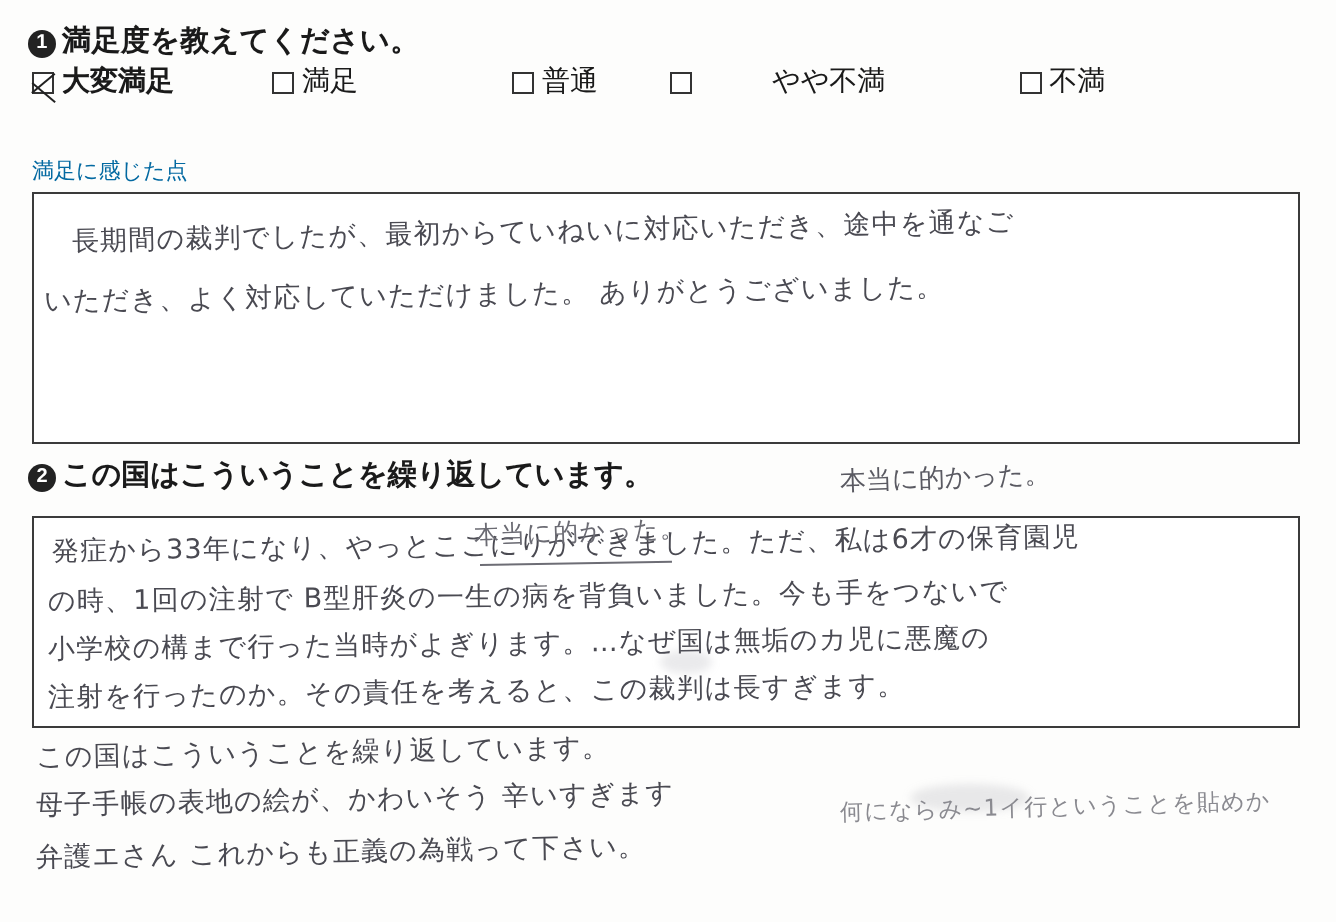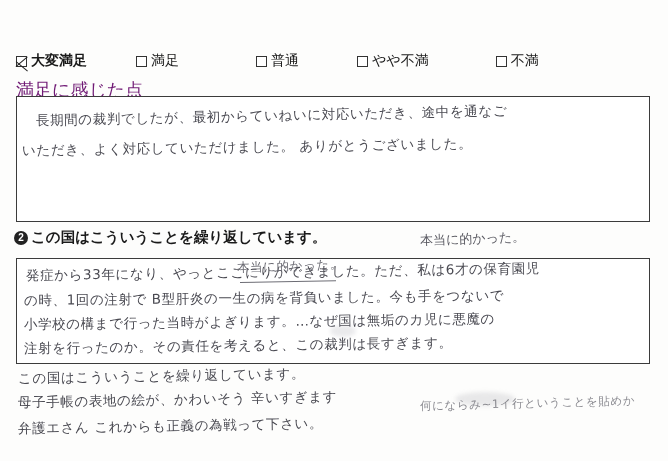--- a/index.html
+++ b/index.html
@@ -42,21 +42,21 @@
     line-height: 14px;
     text-align: center;
     margin-right: 3px;
     vertical-align: 1px;
     font-weight: bold;
   }
 
   .choices {
     position: absolute;
     left: 16px;
-    top: 52px;
+    top: 32px;
     width: 625px;
     display: flex;
     align-items: center;
   }
   .choice {
     display: flex;
     align-items: center;
     font-size: 14px;
     white-space: nowrap;
   }
@@ -84,30 +84,30 @@
   }
   .choice.checked .box::after {
     width: 15px; height: 1.3px;
     left: -1px; top: 9px;
     transform: rotate(-40deg);
     transform-origin: left center;
   }
   .choice.c0 { margin-left: 0; }
   .choice.c1 { margin-left: 49px; }
   .choice.c2 { margin-left: 58px; padding-left: 19px; }
-  .choice.c3 { margin-left: 58px; }
+  .choice.c3 { margin-left: 36px; gap: 36px; }
   .choice.c4 { margin-left: 67px; }
   .choice.c0 .label { font-weight: bold; }
 
   .sub-label {
     position: absolute;
     left: 16px;
     top: 78px;
-    font-size: 18px;
-    color: #701a75;
+    font-size: 11px;
+    color: #0369a1;
   }
 
   .answer-box {
     position: absolute;
     left: 16px;
     top: 96px;
     width: 634px;
     height: 126px;
     border: 1.3px solid #3b3b3b;
     box-sizing: border-box;
@@ -187,20 +187,23 @@
     filter: blur(2px);
   }
   .sm1 { left: 330px; top: 325px; width: 26px; height: 12px; }
   .sm2 { left: 455px; top: 392px; width: 60px; height: 14px; }
 </style>
 </head>
 <body>
 
 <div class="sheet">
 
+  <div class="q1-title">
+    <span class="num-badge">1</span><span>満足度を教えてください。</span>
+  </div>
 
   <div class="choices">
     <div class="choice c0 checked">
       <span class="box"></span>
       <span class="label">大変満足</span>
     </div>
     <div class="choice c1">
       <span class="box"></span>
       <span class="label">満足</span>
     </div>

